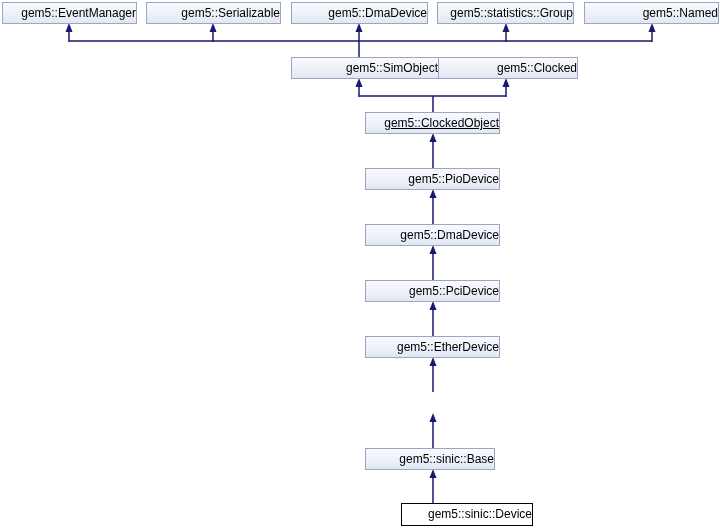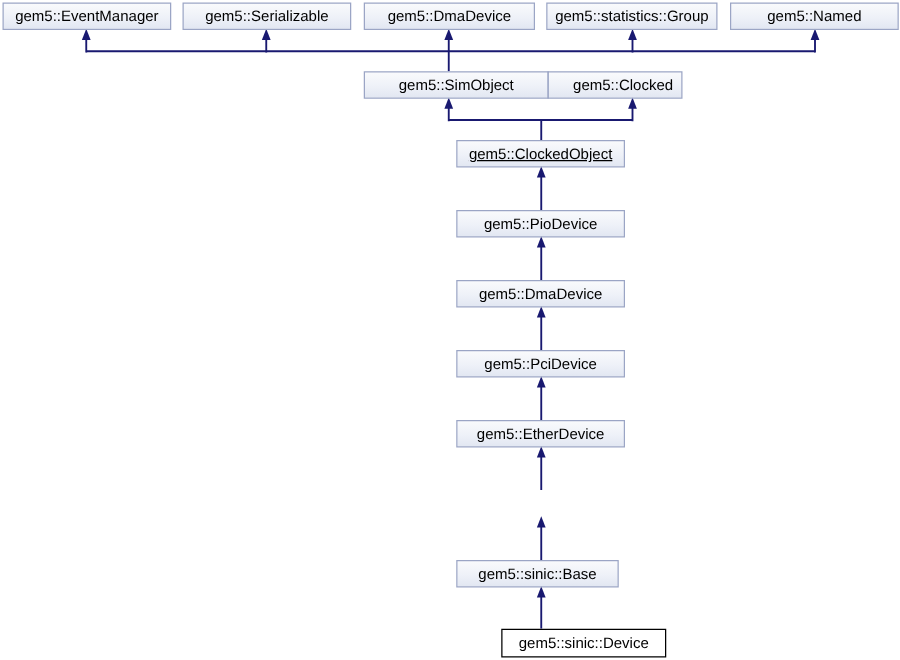--- a/index.html
+++ b/index.html
@@ -13,21 +13,21 @@
   .edges{position:absolute;left:0;top:0;}
   .node{
     position:absolute;
     box-sizing:border-box;
     height:22px;
     border:1px solid #9ba5c5;
     background:linear-gradient(to bottom,#f9fafc 0%,#eef1f8 55%,#e2e7f2 100%);
     color:#000000;
     font-size:12px;
     line-height:20px;
-    text-align:center;
+    text-align:right;
     white-space:nowrap;
     cursor:pointer;
   }
   .node.current{
     height:23px;
     line-height:21px;
     border:1px solid #000000;
     background:#ffffff;
     cursor:default;
     margin-left:33px;
@@ -93,21 +93,21 @@
     </g>
   </svg>
 
   <div class="node" style="left:2px;  top:2px;  width:135px;">gem5::EventManager</div>
   <div class="node" style="left:146px;top:2px;  width:135px;">gem5::Serializable</div>
   <div class="node" style="left:291px;top:2px;  width:137px;">gem5::DmaDevice</div>
   <div class="node" style="left:437px;top:2px;  width:137px;">gem5::statistics::Group</div>
   <div class="node" style="left:584px;top:2px;  width:135px;">gem5::Named</div>
 
   <div class="node" style="left:291px;top:57px; width:148px;">gem5::SimObject</div>
-  <div class="node" style="left:438px;top:57px; width:108px;padding-left:13px;">gem5::Clocked</div>
+  <div class="node" style="left:438px;top:57px; width:140px;padding-left:13px;">gem5::Clocked</div>
 
   <div class="node" style="left:365px;top:112px;width:135px;text-decoration:underline;">gem5::ClockedObject</div>
   <div class="node" style="left:365px;top:168px;width:135px;">gem5::PioDevice</div>
   <div class="node" style="left:365px;top:224px;width:135px;">gem5::DmaDevice</div>
   <div class="node" style="left:365px;top:280px;width:135px;">gem5::PciDevice</div>
   <div class="node" style="left:365px;top:336px;width:135px;">gem5::EtherDevice</div>
   <div class="node" style="left:365px;top:448px;width:130px;">gem5::sinic::Base</div>
 
   <div class="node current" style="left:368px;top:503px;width:132px;">gem5::sinic::Device</div>
 

